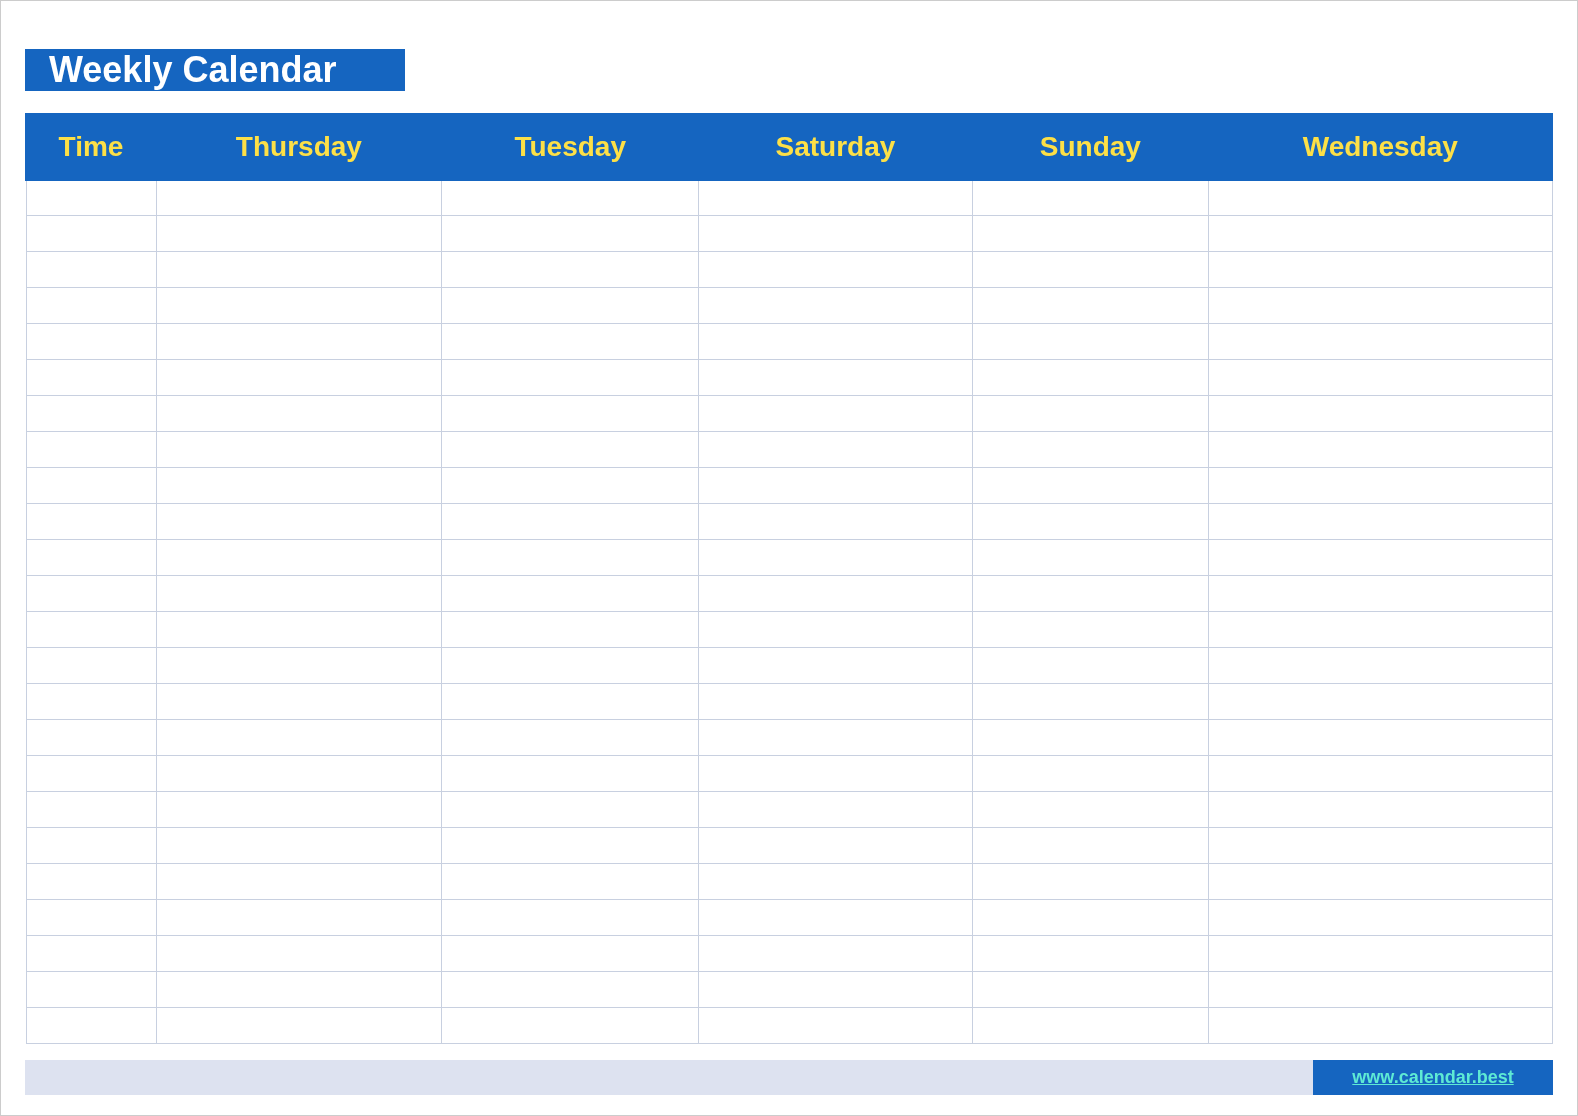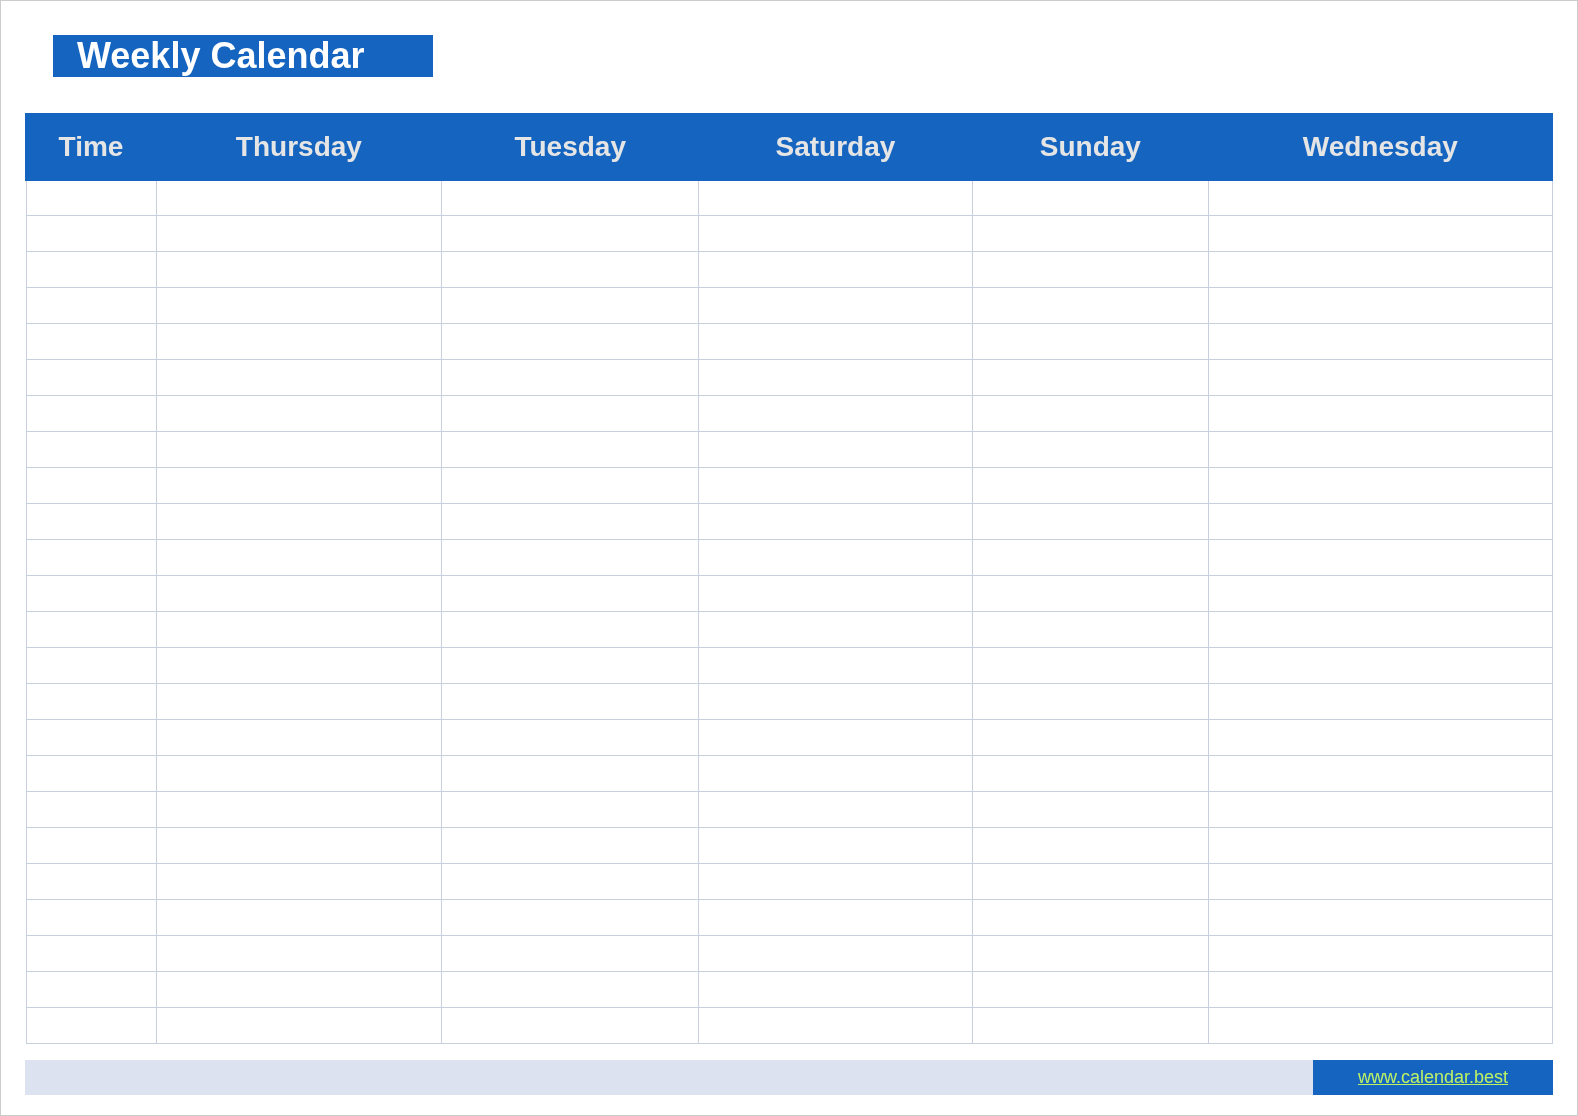--- a/index.html
+++ b/index.html
@@ -23,24 +23,23 @@
       background: #ffffff;
       display: flex;
       flex-direction: column;
       padding: 20px 24px 20px 24px;
       border: 1px solid #cccccc;
     }
 
     
     .header {
       display: flex;
-      align-items: center;
+      align-items: flex-end;
       margin-bottom: 22px;
       height: 72px;
-      margin-left: 28px;
     }
 
     .title-box {
       background: #1565C0;
       padding: 0 24px;
       display: flex;
       align-items: center;
       min-width: 380px;
     }
 
@@ -65,21 +64,21 @@
     .calendar-table {
       width: 100%;
       border-collapse: collapse;
       flex: 1;
       height: 100%;
     }
 
     
     .col-header {
       background: #1565C0;
-      color: #e5e5e5;
+      color: #fde047;
       font-size: 28px;
       font-weight: bold;
       text-align: center;
       padding: 16px 8px;
       border: 2px solid #1565C0;
     }
 
     
     .time-col {
       width: 130px;
@@ -117,24 +116,24 @@
       background: #1565C0;
       padding: 0 18px;
       height: 100%;
       display: flex;
       align-items: center;
       min-width: 240px;
       justify-content: center;
     }
 
     .footer-link {
-      color: #bef264;
+      color: #5eead4;
       font-size: 18px;
       text-decoration: underline;
-      font-weight: normal;
+      font-weight: bold;
     }
   </style>
 </head>
 <body>
 
 <div class="page-container">
 
   <div class="header">
     <div class="title-box">
       <span class="title-text">Weekly Calendar</span>

